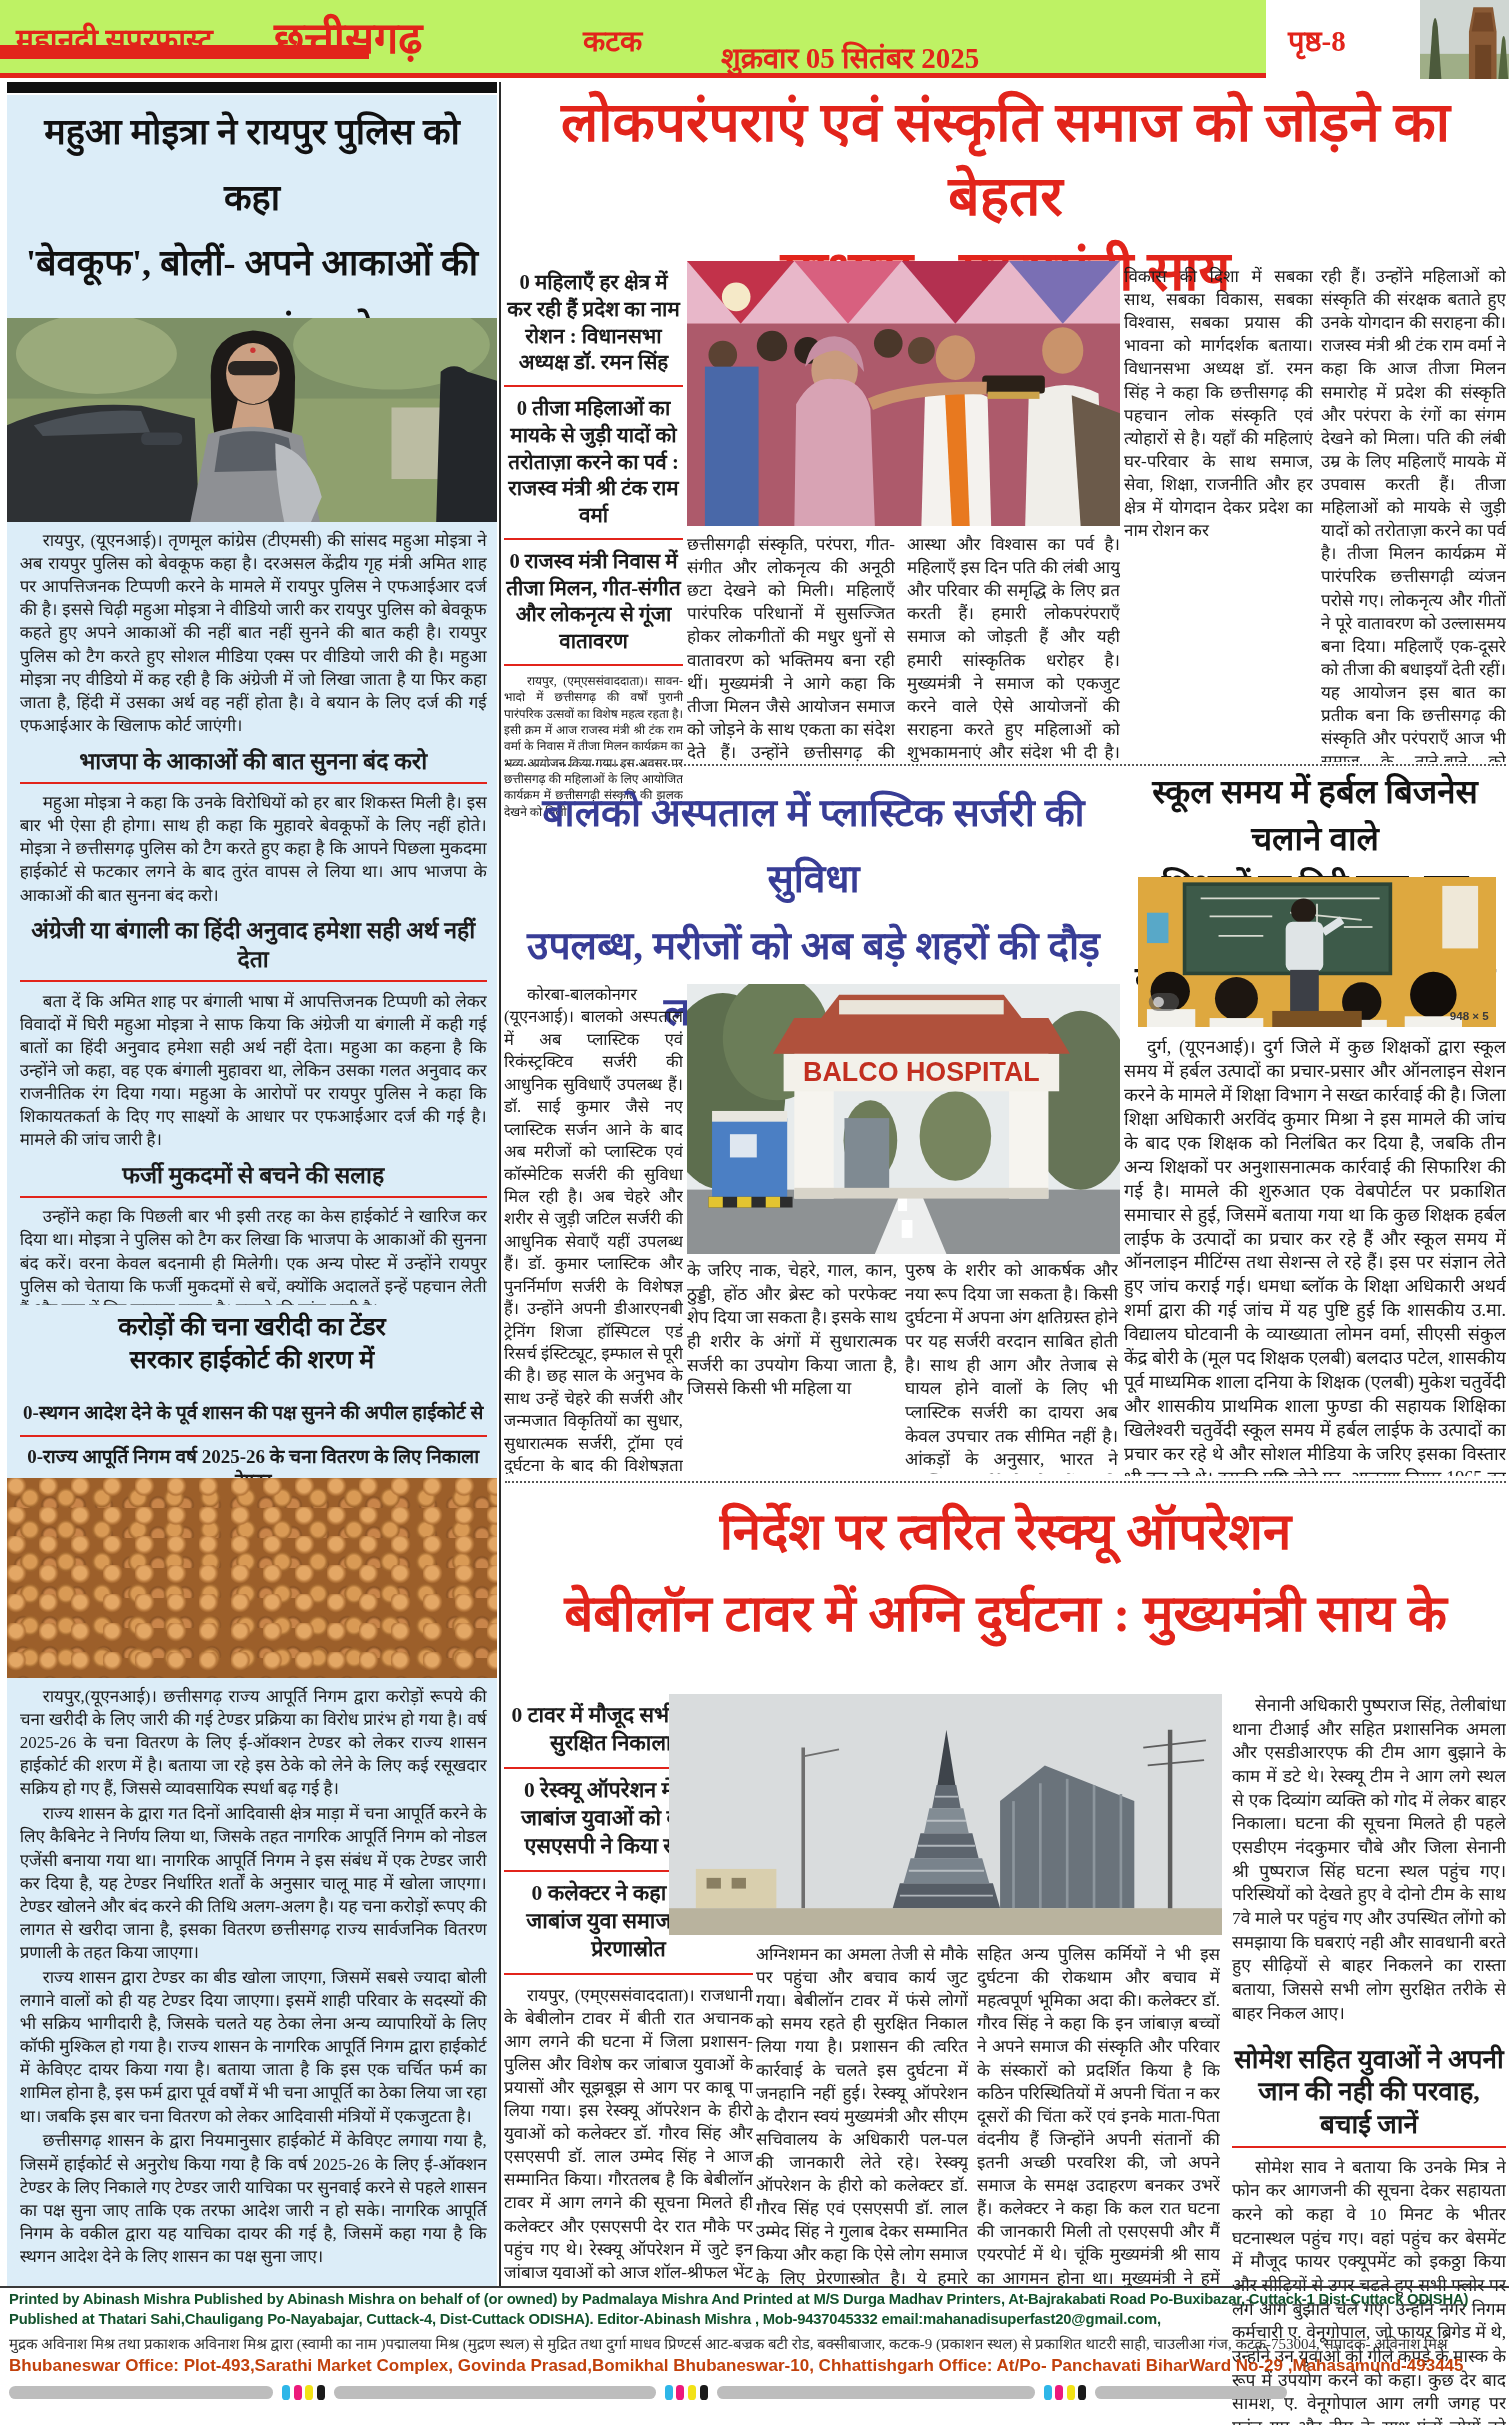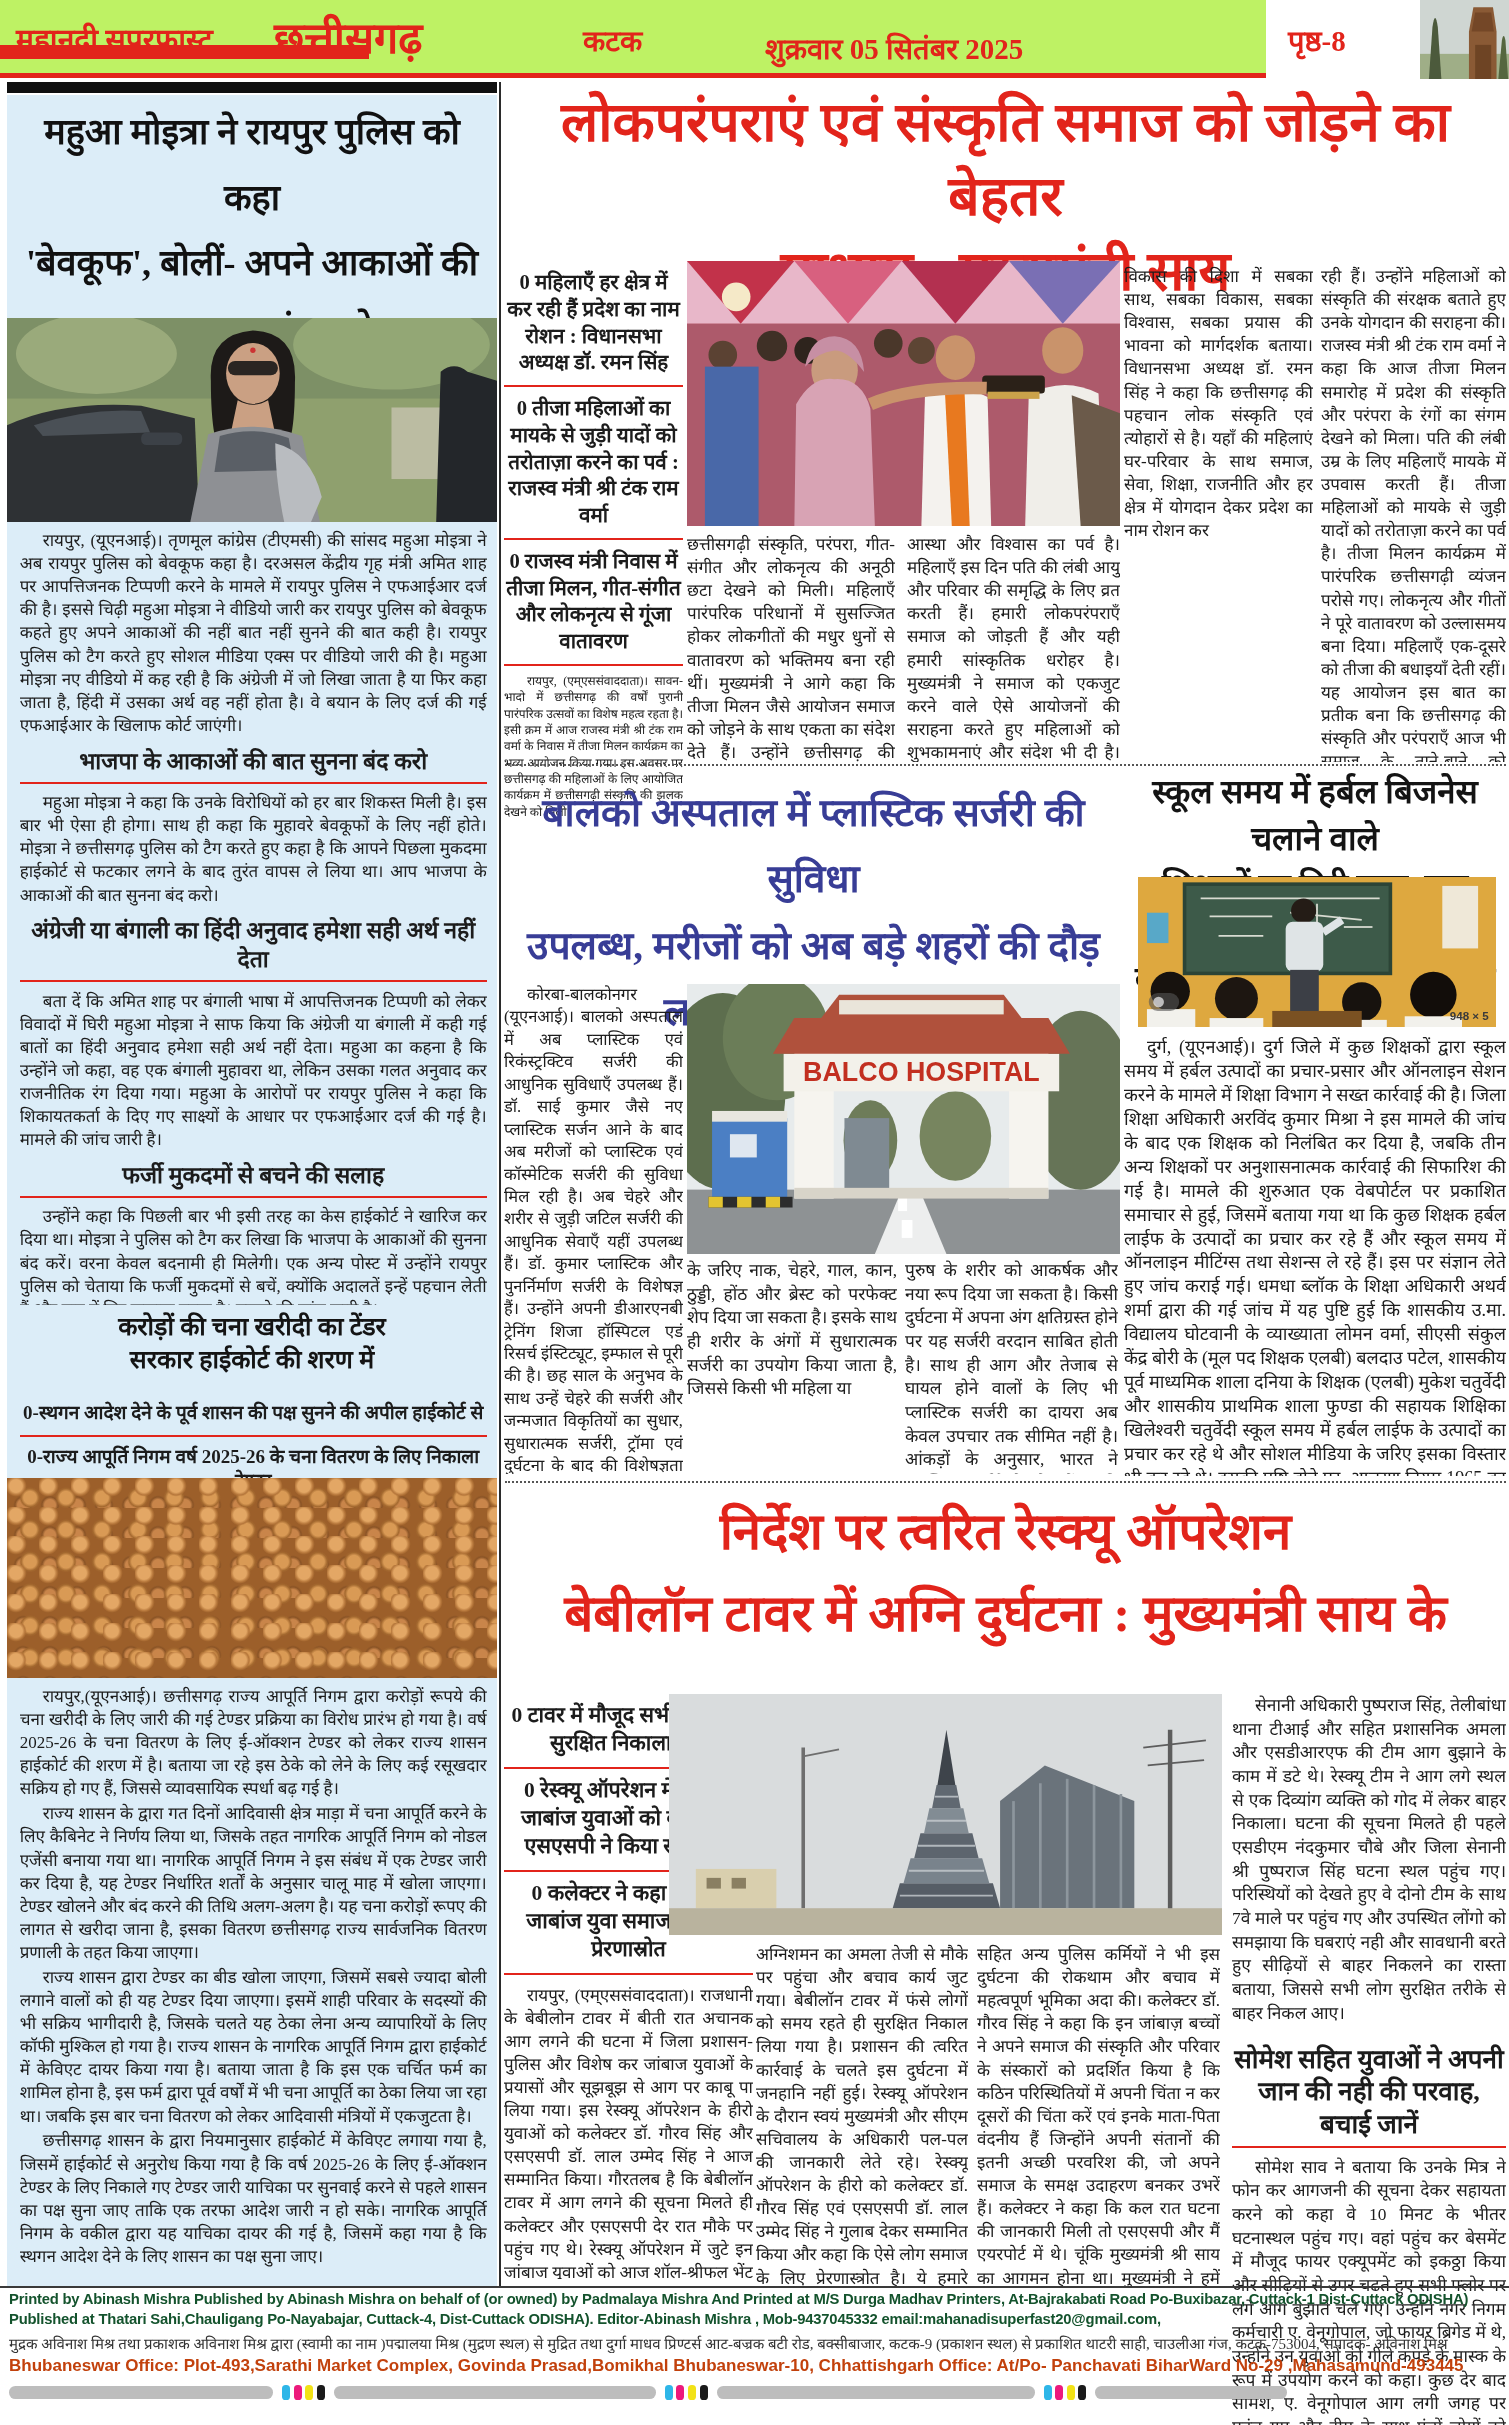--- a/index.html
+++ b/index.html
@@ -5,21 +5,21 @@
   html,body{margin:0;padding:0;background:#9a9a9a;}
   .page{position:relative;width:1510px;height:2426px;background:#ffffff;overflow:hidden;
         font-family:"Liberation Serif","DejaVu Serif",serif;color:#1c1c1c;}
   .abs{position:absolute;}
   
   .masthead{left:0;top:0;width:1266px;height:73px;background:#bef264;border-bottom:5.4px solid #e2241b;}
   .m-txt{position:absolute;color:#e2241b;font-weight:bold;white-space:nowrap;}
   .m-brand{left:16px;top:18px;font-size:30px;}
   .m-edition{left:274px;top:7.2px;font-size:43px;}
   .m-city{left:583px;top:19.7px;font-size:29px;}
-  .m-date{left:721px;top:28px;font-size:29px;margin-left:44px;}
+  .m-date{left:721px;top:37px;font-size:29px;}
   .m-page{left:1288px;top:19.7px;font-size:29px;}
   .brand-underbar{left:0;top:45px;width:369px;height:14.3px;background:#e2241b;}
   
   .left-panel{left:7.2px;top:95px;width:490px;height:2191px;background:#dcedf8;}
   .black-bar{left:7.2px;top:82px;width:490px;height:10.7px;background:#101010;}
   .vline{left:499px;top:82px;width:1.8px;height:2204px;background:#2b2b2b;}
   .dotsep{border-top:2.7px dotted #555;height:0;}
   
   .hl{font-weight:bold;text-align:center;}
   .hl-mahua{left:12.5px;top:100px;width:479px;font-size:36px;line-height:1.82;color:#111;}

